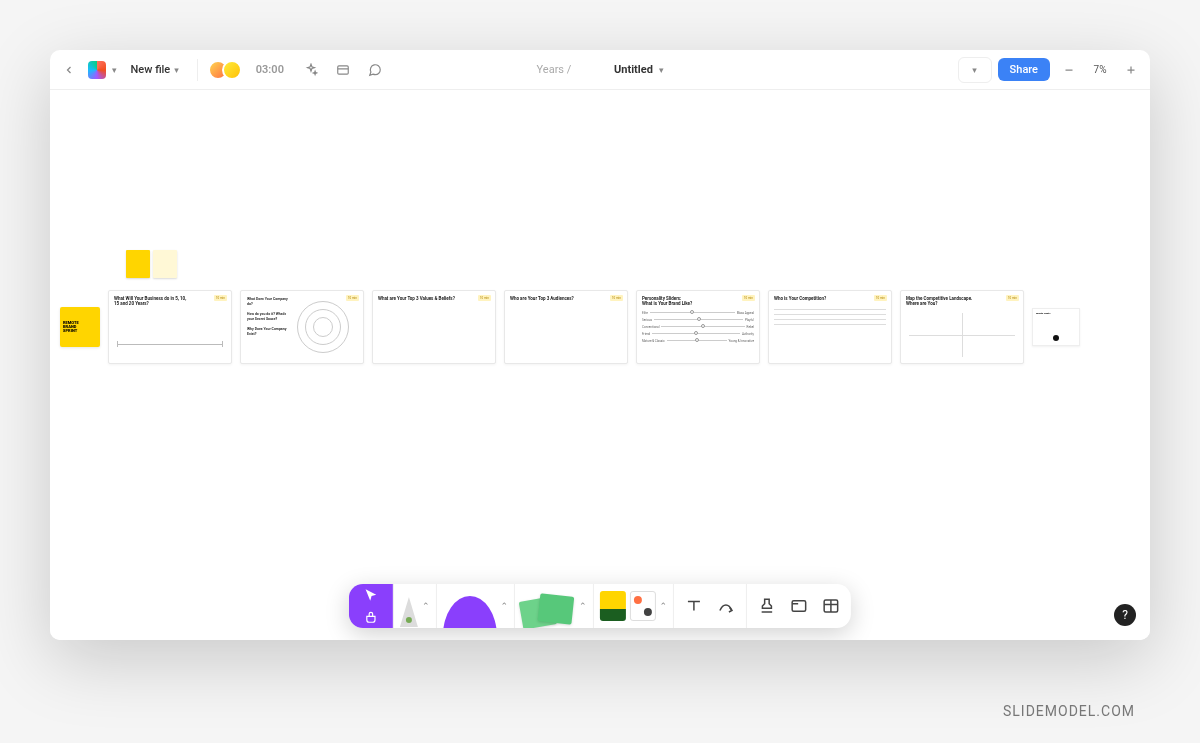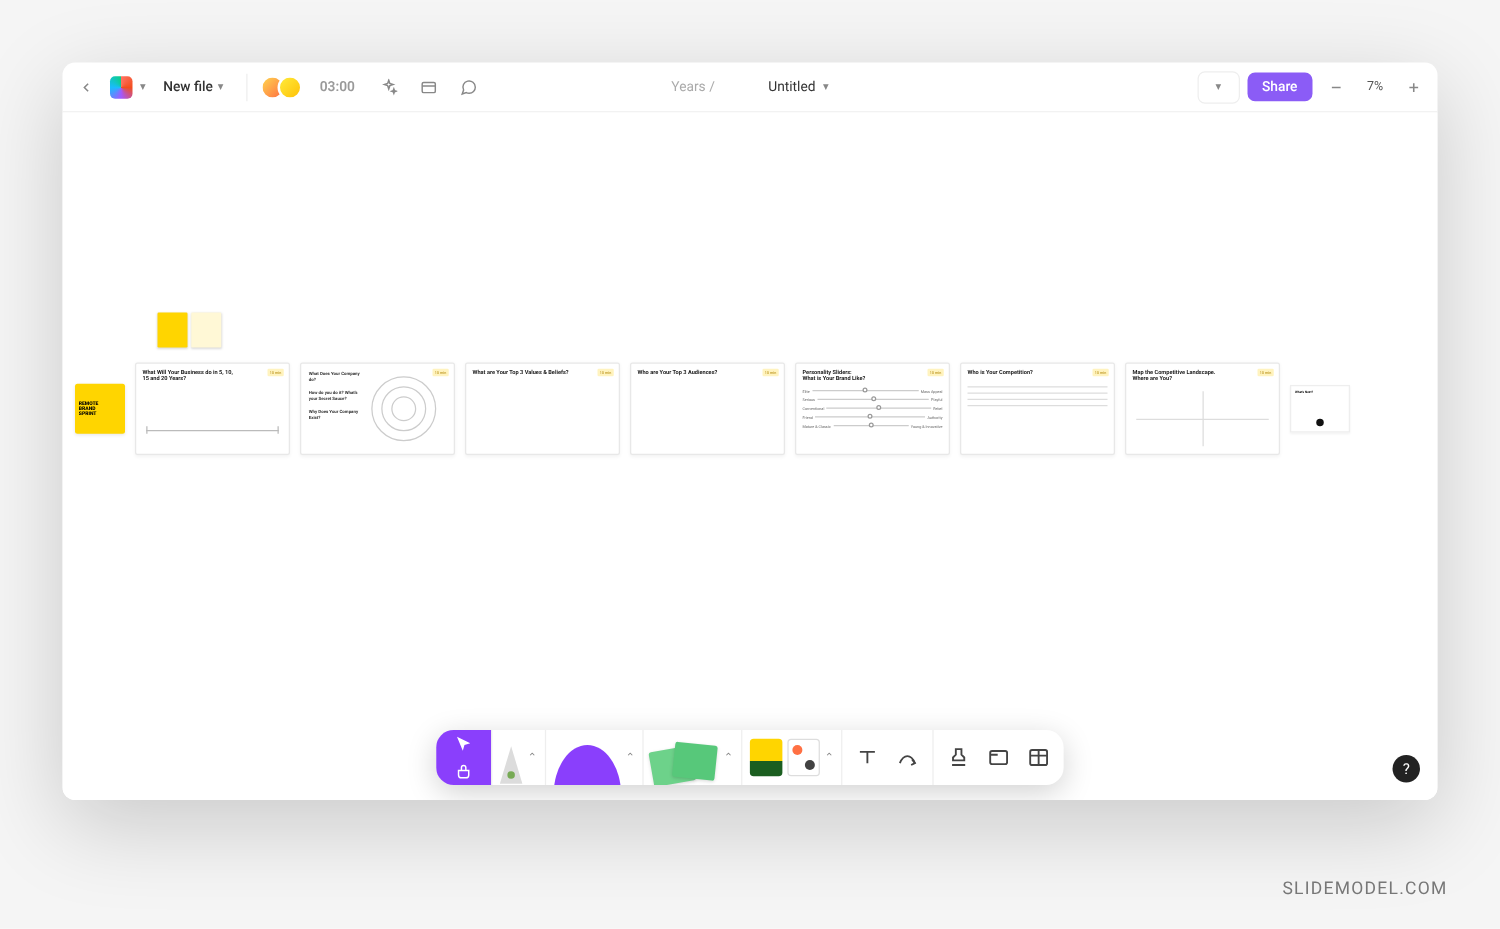--- a/index.html
+++ b/index.html
@@ -53,23 +53,23 @@
   .avatar {
     width: 20px; height: 20px; border-radius: 50%; border: 2px solid #fff;
     background: linear-gradient(135deg,#ffd54f,#ff7043);
   }
   .timer-pill {
     display: flex; align-items: center; gap: 4px; padding: 2px 8px;
     border-radius: 12px; font-size: 11px; color: #999; font-weight: 600;
     font-variant-numeric: tabular-nums;
   }
   .breadcrumb { color: #aaa; font-size: 11px; }
-  .breadcrumb .current { color: #333; font-weight: 400; padding-left: 40px; }
+  .breadcrumb .current { color: #333; font-weight: 700; padding-left: 40px; }
   .share-btn {
-    background: #8b5cf6; color: #fff; padding: 5px 12px;
+    background: #3b82f6; color: #fff; padding: 5px 12px;
     border-radius: 6px; font-size: 11px; font-weight: 500; cursor: pointer;
   }
   .chev { font-size: 9px; color: #888; }
 
   
   .canvas {
     position: relative;
     width: 100%;
     height: calc(100% - 40px);
     background: #fff;
@@ -172,21 +172,21 @@
   .simple-icon { width:28px; display:flex; align-items:center; justify-content:center; color:#444; cursor:pointer; }
 
   .help-fab {
     position: absolute; right: 14px; bottom: 14px;
     width: 22px; height: 22px; border-radius: 50%;
     background: #222; color: #fff; font-size: 12px;
     display: flex; align-items: center; justify-content: center; cursor: pointer;
   }
 
   .watermark {
-    position: absolute; right: 42px; bottom: 24px;
+    position: absolute; right: 65px; bottom: 24px;
     font-size: 14px; letter-spacing: 1px; color: #777;
   }
 </style>
 </head>
 <body>
 
 <div class="app-frame">
 
   <div class="topbar">
     <div class="tb-left">

